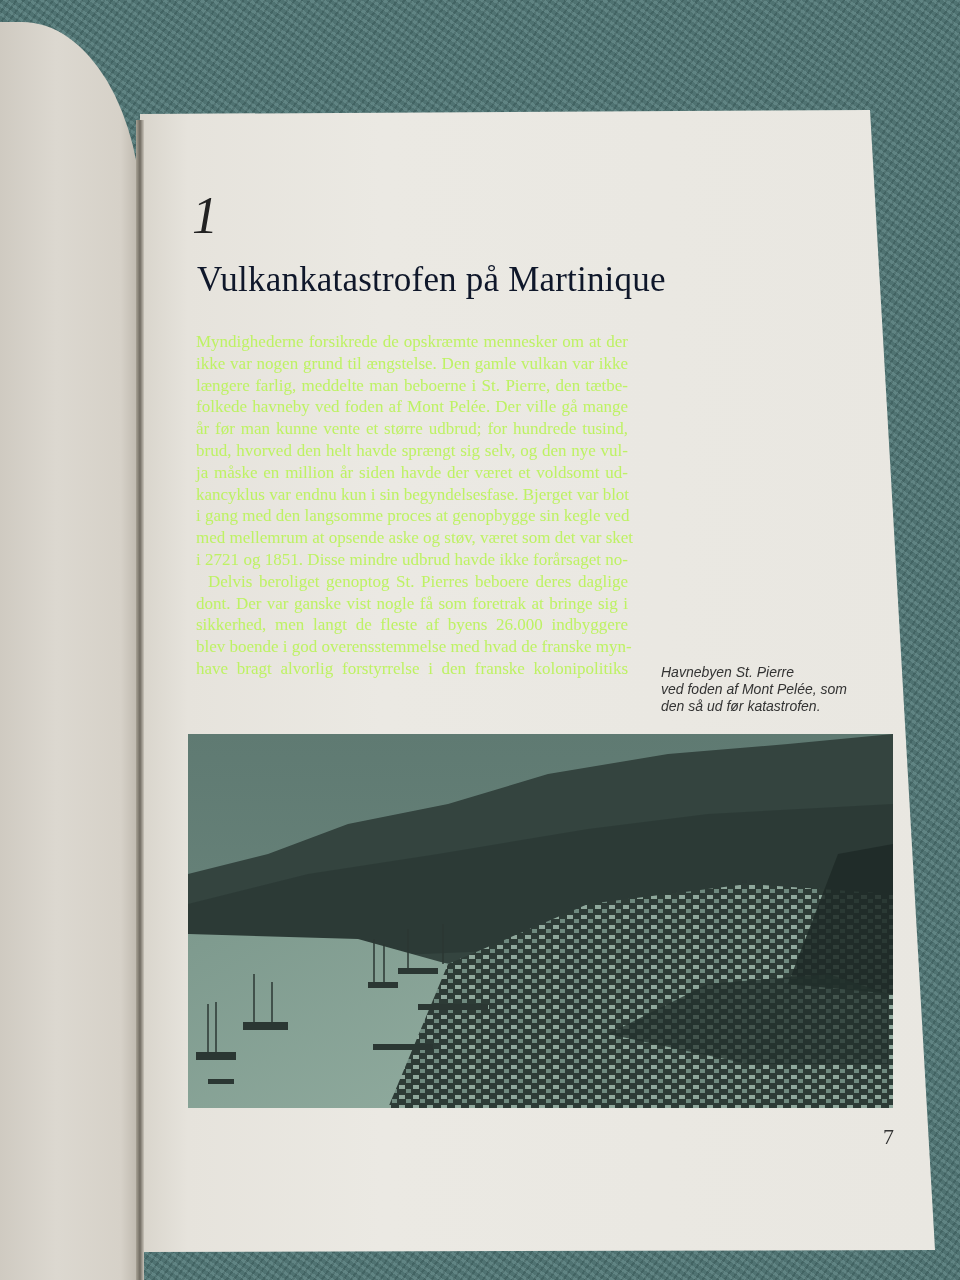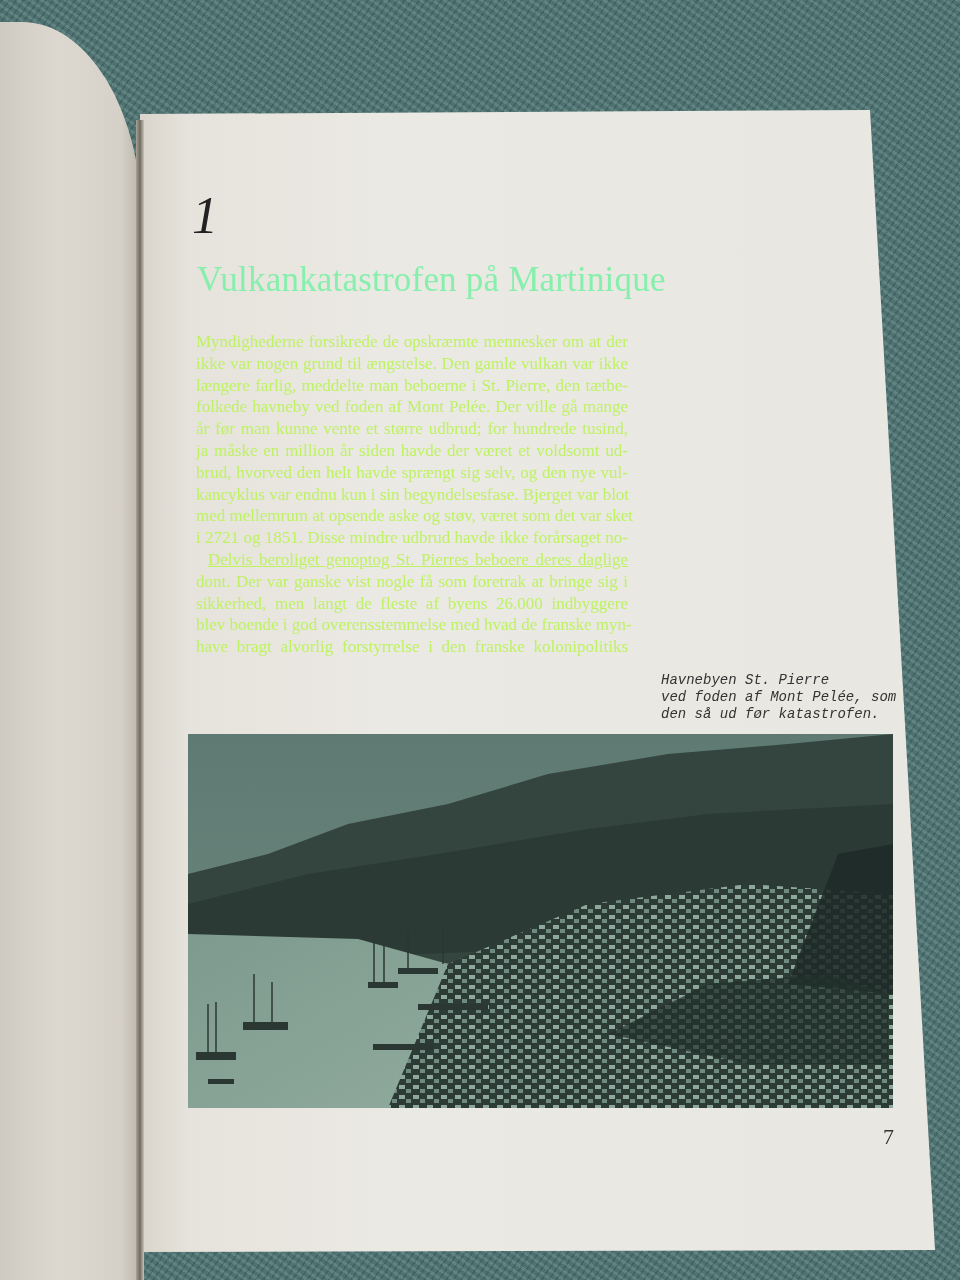--- a/index.html
+++ b/index.html
@@ -29,35 +29,35 @@
     clip-path: polygon(0 4px, 730px 0, 795px 1140px, 0 1142px);
   }
   .chapter-num {
     position:absolute; left:192px; top:190px;
     font-family:"Liberation Serif", serif; font-style:italic;
     font-size:52px; color:#222; line-height:1;
   }
   .chapter-title {
     position:absolute; left:197px; top:262px;
     font-family:"Liberation Serif", serif;
-    font-size:35px; color:#86efac; letter-spacing:0.2px; line-height:1;
+    font-size:35px; color:#0f172a; letter-spacing:0.2px; line-height:1;
     white-space:nowrap;
   }
   .body-text {
     position:absolute; left:196px; top:331px; width:432px;
     font-family:"Liberation Serif", serif;
     font-size:17px; line-height:21.8px; color:#bef264;
   }
   .body-text .line { display:block; white-space:nowrap; text-align:justify; text-align-last:justify; }
   .body-text .line.last { text-align-last:left; }
-  .body-text .line.indent { padding-left:12px;text-decoration:underline; }
+  .body-text .line.indent { padding-left:12px; }
   .caption {
     position:absolute; left:661px; top:664px; width:210px;
-    font-family:Liberation Mono, monospace; font-style:italic;
-    font-size:14px; line-height:17px; color:#333;margin-top:8px;
+    font-family:Liberation Sans, sans-serif; font-style:italic;
+    font-size:14px; line-height:17px; color:#333;
   }
   .caption span { display:block; white-space:nowrap; }
   .photo {
     position:absolute; left:188px; top:734px; width:705px; height:374px;
     overflow:hidden;
     background:#3a4a45;
   }
   .page-number {
     position:absolute; left:883px; top:1124px;
     font-family:"Liberation Serif", serif; font-size:22px; color:#333;
@@ -72,23 +72,24 @@
 
 <div class="chapter-num">1</div>
 <div class="chapter-title">Vulkankatastrofen på Martinique</div>
 
 <div class="body-text" id="body-text">
     <span class="line">Myndighederne forsikrede de opskræmte mennesker om at der</span>
     <span class="line">ikke var nogen grund til ængstelse. Den gamle vulkan var ikke</span>
     <span class="line">længere farlig, meddelte man beboerne i St. Pierre, den tætbe-</span>
     <span class="line">folkede havneby ved foden af Mont Pelée. Der ville gå mange</span>
     <span class="line">år før man kunne vente et større udbrud; for hundrede tusind,</span>
+    <span class="line">brud, hvorved den helt havde sprængt sig selv, og den nye vul-</span>
     <span class="line">ja måske en million år siden havde der været et voldsomt ud-</span>
-    <span class="line">brud, hvorved den helt havde sprængt sig selv, og den nye vul-</span>
     <span class="line">kancyklus var endnu kun i sin begyndelsesfase. Bjerget var blot</span>
+    <span class="line">i gang med den langsomme proces at genopbygge sin kegle ved</span>
     <span class="line">med mellemrum at opsende aske og støv, været som det var sket</span>
     <span class="line">i 2721 og 1851. Disse mindre udbrud havde ikke forårsaget no-</span>
     <span class="line indent">Delvis beroliget genoptog St. Pierres beboere deres daglige</span>
     <span class="line">dont. Der var ganske vist nogle få som foretrak at bringe sig i</span>
     <span class="line">sikkerhed, men langt de fleste af byens 26.000 indbyggere</span>
     <span class="line">blev boende i god overensstemmelse med hvad de franske myn-</span>
     <span class="line">have bragt alvorlig forstyrrelse i den franske kolonipolitiks</span>
   </div>
 
 <div class="caption" id="caption">

